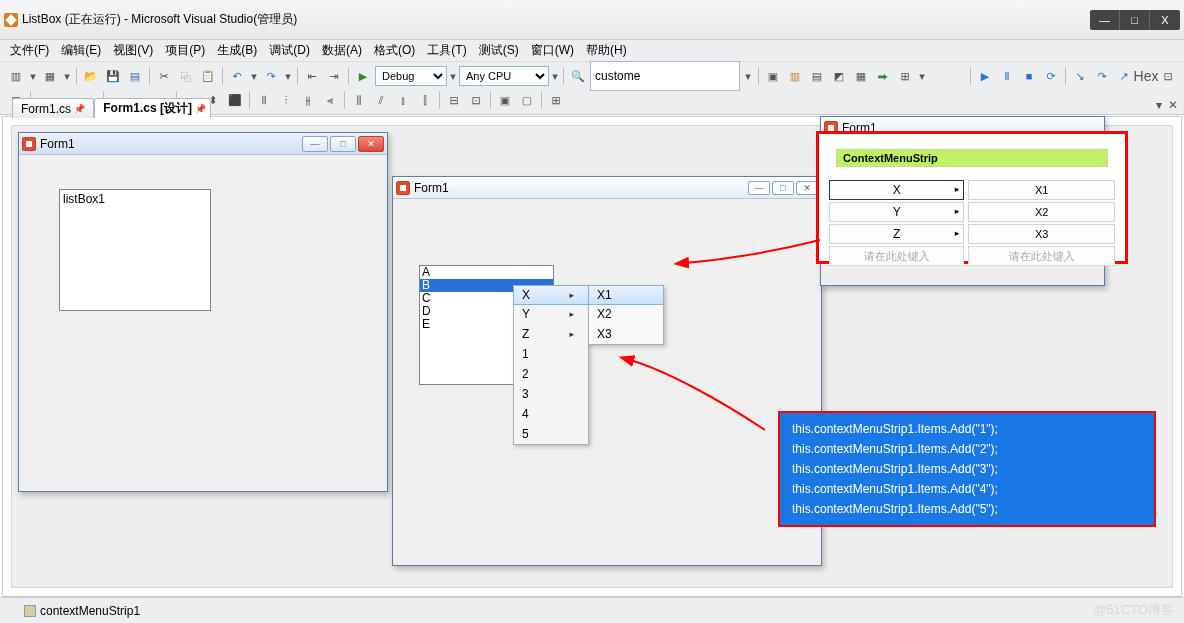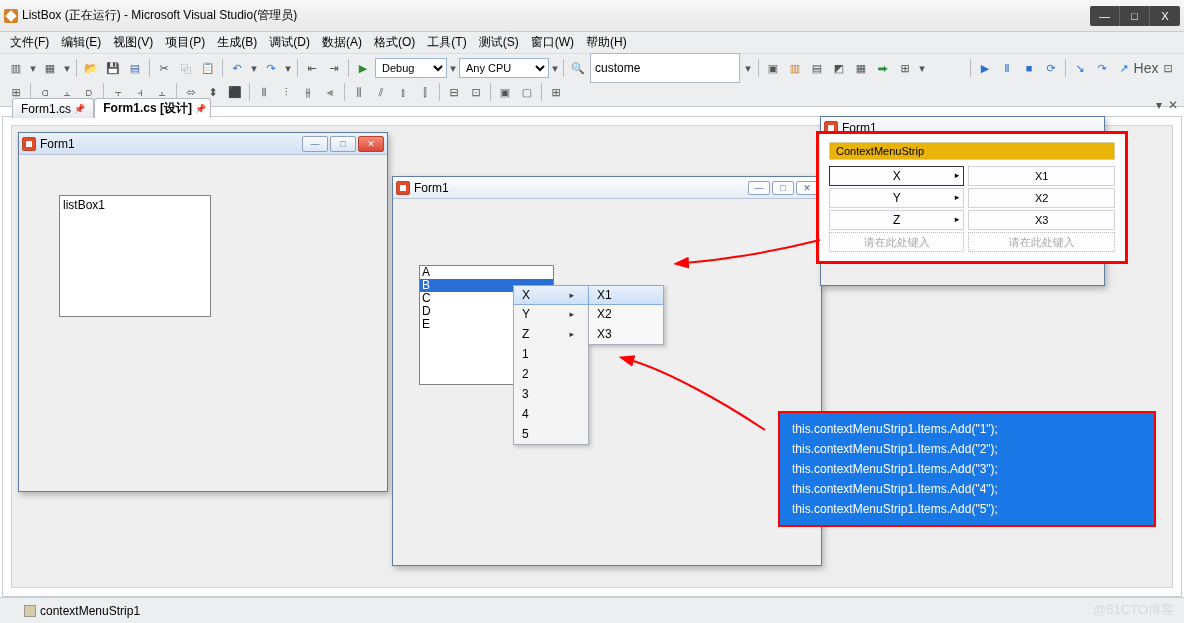--- a/index.html
+++ b/index.html
@@ -1,18 +1,18 @@
 <!DOCTYPE html>
 <html><head>
 <meta charset="utf-8">
 <style>
   *{box-sizing:border-box;margin:0;padding:0;font-family:"Microsoft YaHei",Tahoma,Arial,sans-serif;font-size:12px;}
   body{width:1184px;height:623px;background:#fff;position:relative;overflow:hidden;}
   
-  .titlebar{height:32px;background:linear-gradient(#f7f7f7,#e8e8e8);border-bottom:1px solid #ccc;display:flex;align-items:center;padding:0 4px;}
+  .titlebar{height:40px;background:linear-gradient(#f7f7f7,#e8e8e8);border-bottom:1px solid #ccc;display:flex;align-items:center;padding:0 4px;}
   .titlebar .vsico{width:14px;height:14px;background:#d98026;border-radius:2px;margin-right:4px;position:relative;}
   .titlebar .vsico:after{content:"";position:absolute;inset:3px;background:#fff;transform:rotate(45deg);} 
   .titlebar .spacer{flex:1;}
   .winbtns{display:flex;height:20px;background:#444;border-radius:2px;overflow:hidden;}
   .winbtns div{width:30px;display:flex;align-items:center;justify-content:center;color:#fff;font-size:11px;}
   .winbtns div:nth-child(1),.winbtns div:nth-child(2){border-right:1px solid #666;}
   
   .menubar{height:22px;background:#eceef0;display:flex;align-items:center;padding:0 4px;border-bottom:1px solid #ddd;}
   .menubar span{padding:2px 6px;cursor:default;}
   
@@ -55,21 +55,21 @@
   .cmenu{position:absolute;border:1px solid #a8adb6;background:#f4f4f4;box-shadow:2px 2px 4px rgba(0,0,0,.2);}
   .cmenu .mi{height:20px;display:flex;align-items:center;padding:0 14px 0 8px;min-width:52px;position:relative;}
   .cmenu .mi.hl{background:linear-gradient(#e9f1fc,#cde1f8);border:1px solid #88aee0;margin:-1px;}
   .cmenu .arr{margin-left:auto;font-size:9px;color:#333;}
   .submenu{position:absolute;border:1px solid #a8adb6;background:#f8f8f8;box-shadow:2px 2px 4px rgba(0,0,0,.2);}
   .submenu .si{height:20px;display:flex;align-items:center;padding:0 14px 0 8px;min-width:50px;}
   .submenu .si.hl{background:linear-gradient(#e9f1fc,#cde1f8);border:1px solid #88aee0;margin:-1px;}
   
   .redbox{border:3px solid #ff0000;}
   .cmsdesigner{position:absolute;background:#fff;border:1px solid #bcc0c8;box-shadow:0 0 0 1px #eee;}
-  .cmsdesigner .hdr{background:#eab308;border:1px solid #d8ce9e;margin:4px;padding:2px 6px;font-size:11px;}
+  .cmsdesigner .hdr{background:#bef264;border:1px solid #d8ce9e;margin:11px;padding:2px 6px;font-size:11px;font-weight:bold;}
   .cmsdesigner table{width:100%;border-collapse:separate;border-spacing:4px 2px;}
   .cmsdesigner td{border:1px solid #cfd2d8;background:#fdfdfd;height:20px;font-size:11px;padding:1px 4px;text-align:center;position:relative;}
   .cmsdesigner td.active{border:1px solid #333;}
   .cmsdesigner td.ph{color:#aaa;border:1px dotted #bbb;}
   .cmsdesigner .rarr{position:absolute;right:4px;top:3px;font-size:9px;}
   
   .codebox{position:absolute;border:2px solid #ff0000;background:#1a78e6;color:#fff;font-family:Consolas,monospace;font-size:15px;padding:6px 12px;line-height:20px;}
   svg.anno{position:absolute;top:0;left:0;width:1184px;height:623px;pointer-events:none;z-index:50;}
 </style>
 </head>
@@ -213,21 +213,21 @@
         <div class="formico"></div>
         <span>Form1</span>
         <div class="sp"></div>
         <div class="fbtns">
           <div class="fbtn">—</div>
           <div class="fbtn">□</div>
           <div class="fbtn close">✕</div>
         </div>
       </div>
       <div class="formbody">
-        <div class="listbox" style="position:absolute;left:40px;top:40px;">
+        <div class="listbox" style="position:absolute;left:40px;top:34px;">
           <span>listBox1</span>
         </div>
       </div>
     </div>
 
     <div class="form thinform" style="left:380px;top:50px;width:430px;height:390px;">
       <div class="formtitle" style="background:linear-gradient(#fdfdfe,#e5ebf4);">
         <div class="formico"></div>
         <span>Form1</span>
         <div class="sp"></div>

